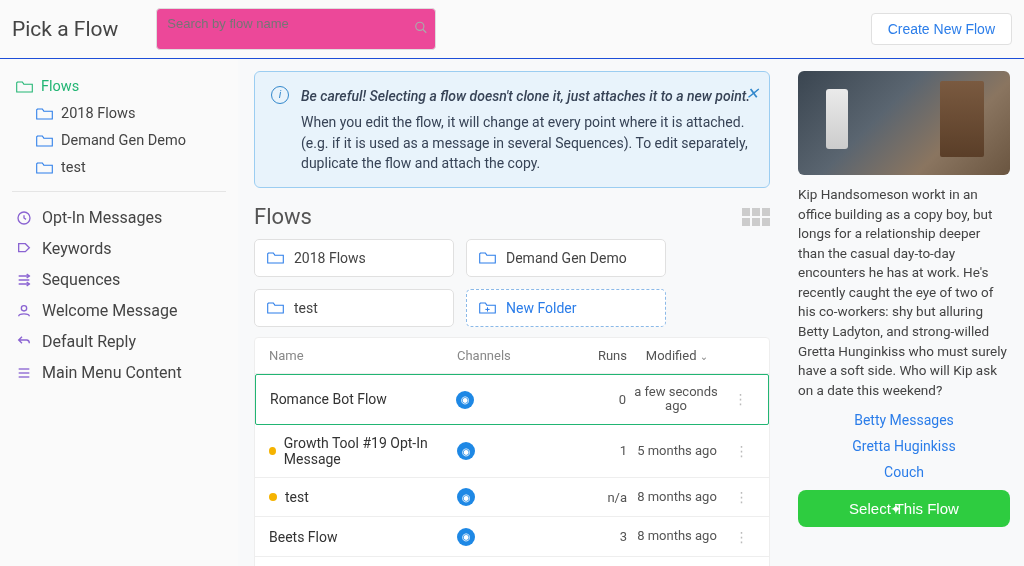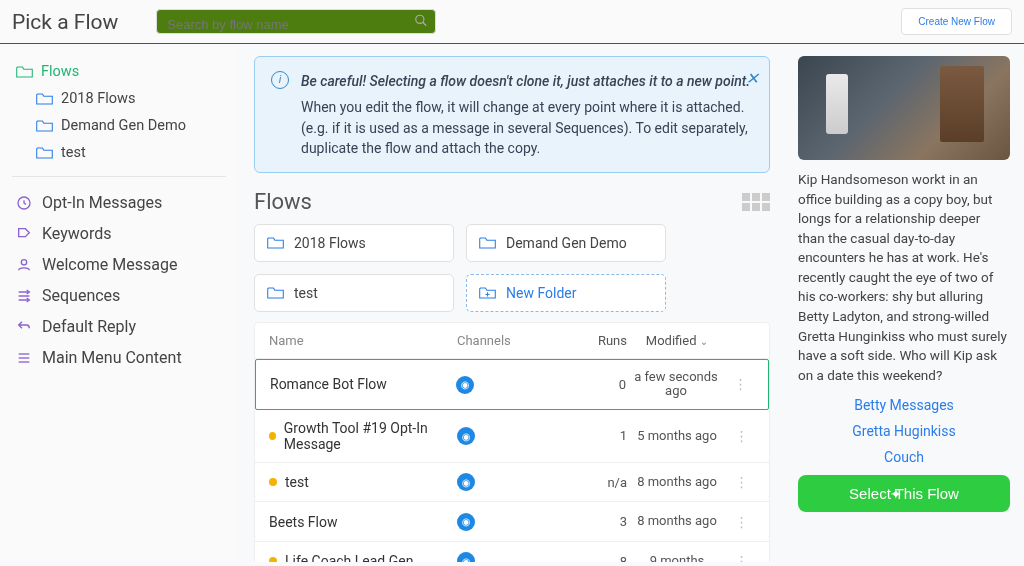--- a/index.html
+++ b/index.html
@@ -1,23 +1,23 @@
 <!DOCTYPE html>
 <html><head>
 <meta charset="utf-8">
 <style>
 * { margin: 0; padding: 0; box-sizing: border-box; }
 body { font-family: -apple-system, BlinkMacSystemFont, "Segoe UI", Roboto, sans-serif; background: #f8f9fa; color: #333; font-size: 14px; width: 1024px; height: 566px; overflow: hidden; }
 .header { display: flex; align-items: center; padding: 8px 12px; border-bottom: 1px solid #1d4ed8; background: #fafafa; gap: 8px; }
 .page-title { font-size: 21px; color: #444; font-weight: 400; margin-right: 30px; }
 .search-wrap { position: relative; flex: 0 0 280px; }
-.search-input { width: 100%; padding: 7px 30px 1px 10px; border: 1px solid #ddd; border-radius: 4px; font-size: 13px; background: #4d7c0f; }
+.search-input { width: 100%; padding: 7px 30px 18px 10px; border: 1px solid #ddd; border-radius: 4px; font-size: 13px; background: #ec4899; }
 .search-icon { position: absolute; right: 8px; top: 50%; transform: translateY(-50%); color: #aaa; }
 .spacer { flex: 1; }
-.create-btn { padding: 7px 16px; border: 1px solid #e0e0e0; background: #fff; color: #2b7de9; border-radius: 4px; font-size: 10px; cursor: pointer; }
+.create-btn { padding: 7px 16px; border: 1px solid #e0e0e0; background: #fff; color: #2b7de9; border-radius: 4px; font-size: 14px; cursor: pointer; }
 .layout { display: flex; height: calc(100% - 48px); }
 .sidebar { width: 238px; padding: 14px 12px; background: #fafafa; }
 .tree-item { display: flex; align-items: center; gap: 8px; padding: 5px 4px; color: #444; cursor: pointer; font-size: 14.5px; }
 .tree-item.active { color: #21b573; }
 .tree-child { padding-left: 24px; }
 .tree-item.active .folder-icon { stroke: #21b573; }
 .folder-icon { width: 17px; height: 14px; stroke: #2b7de9; fill: none; stroke-width: 1.5; }
 .tree-divider { border: none; border-top: 1px solid #e5e5e5; margin: 10px 0; }
 .side-nav { }
 .side-nav-item { display: flex; align-items: center; gap: 10px; padding: 6px 4px; color: #444; cursor: pointer; font-size: 16px; }
@@ -113,31 +113,31 @@
           <span>Opt-In Messages</span>
         </div>
         <div class="side-nav-item">
           <svg class="side-icon" width="16" height="16" viewBox="0 0 24 24" fill="none" stroke="currentColor" stroke-width="2">
             <path d="M4 4 L14 4 L20 10 L14 16 L4 16 Z"></path>
           </svg>
           <span>Keywords</span>
         </div>
         <div class="side-nav-item">
           <svg class="side-icon" width="16" height="16" viewBox="0 0 24 24" fill="none" stroke="currentColor" stroke-width="2">
+            <path d="M4 6 L20 6 M4 12 L20 12 M4 18 L20 18"></path>
+            <path d="M16 3 L20 6 L16 9 M16 15 L20 18 L16 21"></path>
+          </svg>
+          <span>Sequences</span>
+        </div>
+        <div class="side-nav-item">
+          <svg class="side-icon" width="16" height="16" viewBox="0 0 24 24" fill="none" stroke="currentColor" stroke-width="2">
             <circle cx="12" cy="8" r="4"></circle>
             <path d="M4 20 C4 15 20 15 20 20"></path>
           </svg>
           <span>Welcome Message</span>
-        </div>
-        <div class="side-nav-item">
-          <svg class="side-icon" width="16" height="16" viewBox="0 0 24 24" fill="none" stroke="currentColor" stroke-width="2">
-            <path d="M4 6 L20 6 M4 12 L20 12 M4 18 L20 18"></path>
-            <path d="M16 3 L20 6 L16 9 M16 15 L20 18 L16 21"></path>
-          </svg>
-          <span>Sequences</span>
         </div>
         <div class="side-nav-item">
           <svg class="side-icon" width="16" height="16" viewBox="0 0 24 24" fill="none" stroke="currentColor" stroke-width="2">
             <path d="M9 14 L4 9 L9 4 M4 9 L16 9 C19 9 20 11 20 14"></path>
           </svg>
           <span>Default Reply</span>
         </div>
         <div class="side-nav-item">
           <svg class="side-icon" width="16" height="16" viewBox="0 0 24 24" fill="none" stroke="currentColor" stroke-width="2">
             <line x1="4" y1="6" x2="20" y2="6"></line>

